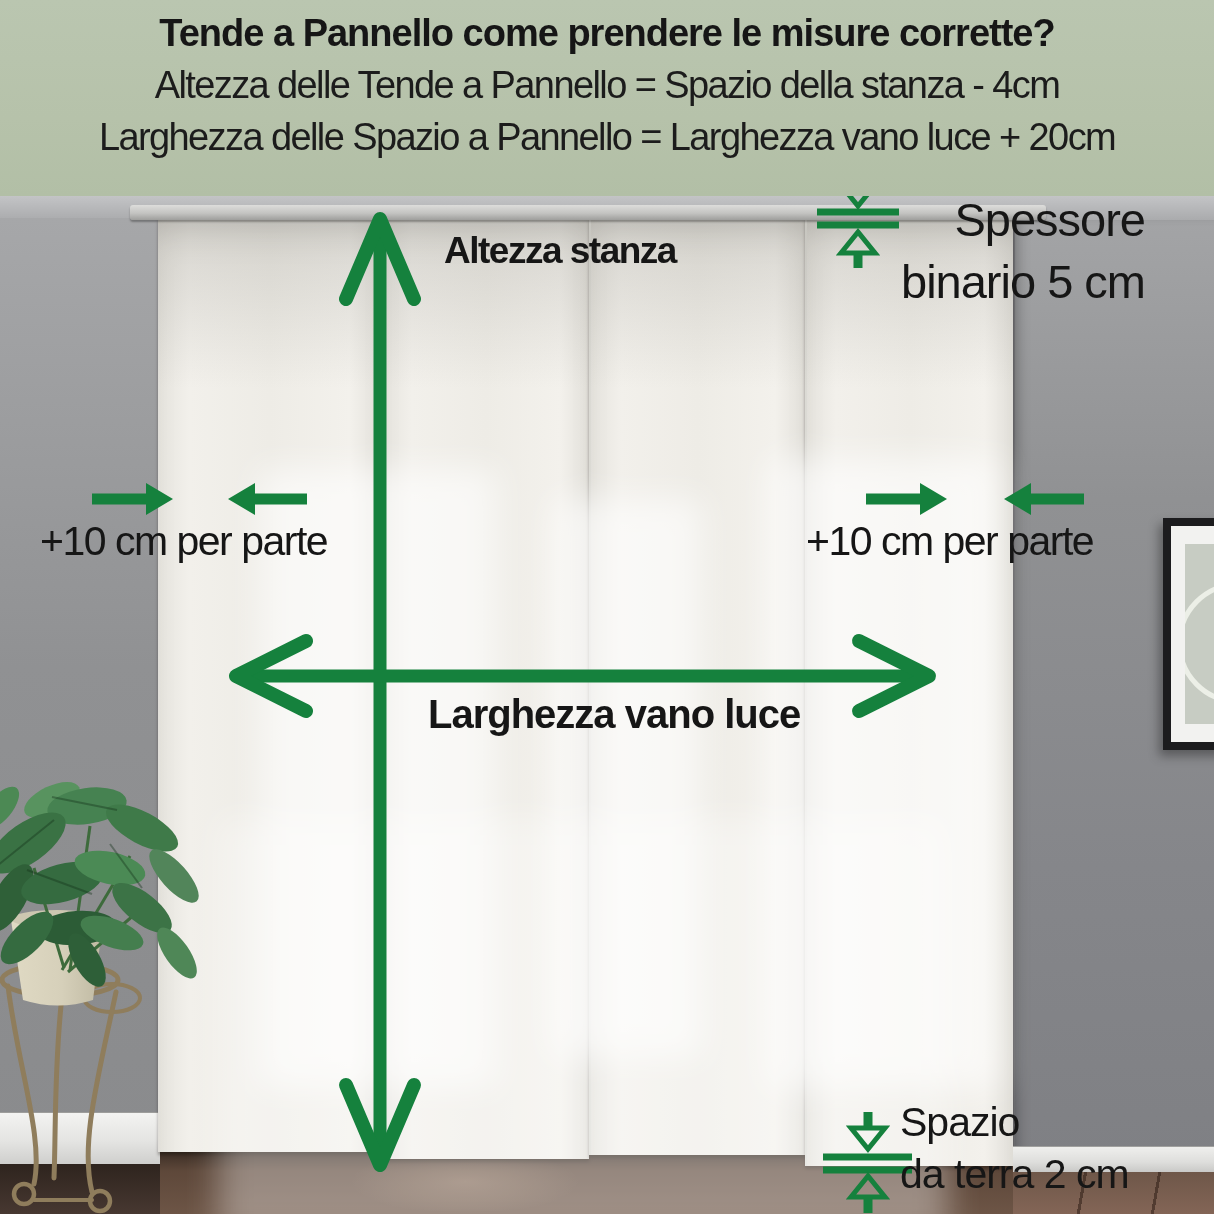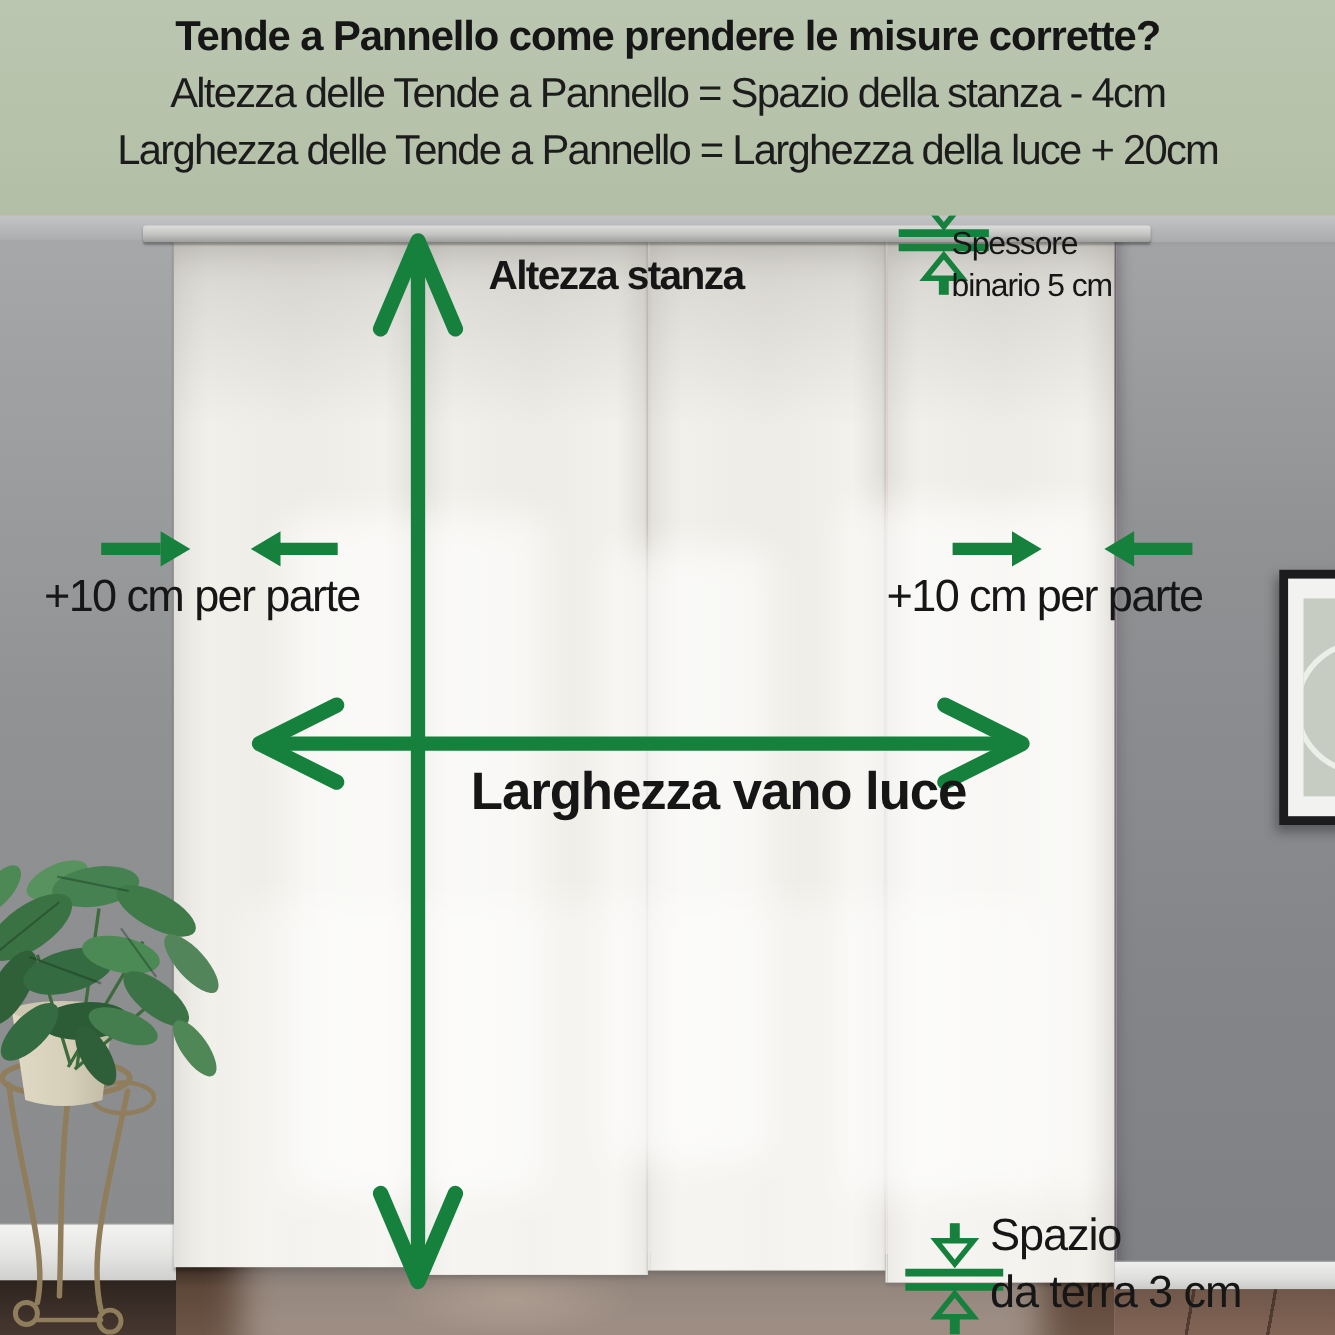--- a/index.html
+++ b/index.html
@@ -1,19 +1,19 @@
 <!DOCTYPE html>
 <html><head>
 <meta charset="utf-8">
 <style>
   html,body{margin:0;padding:0;background:#666;}
   #stage{
     position:relative;width:1214px;height:1214px;overflow:hidden;
     font-family:"Liberation Sans","DejaVu Sans",sans-serif;
-    background:#f9a8d4;
+    background:#15803d;
   }
   .abs{position:absolute;}
 
   
   [data-name="header-band"]{
     left:0;top:0;width:1214px;height:196px;
     background:linear-gradient(180deg,#bac6b0 0%,#b6c2aa 60%,#b2bfa6 100%);
     display:flex;flex-direction:column;align-items:center;padding-top:13px;gap:9px;
     box-sizing:border-box;z-index:10;
   }
@@ -76,35 +76,35 @@
 
   
   [data-name="plant"]{left:-8px;top:748px;width:210px;height:466px;z-index:5;}
 
   
   [data-name="annotation-arrows"]{left:0;top:0;width:1214px;height:1214px;z-index:6;pointer-events:none;}
 
   
   .lbl{position:absolute;color:#161616;z-index:7;white-space:nowrap;}
   [data-name="room-height-label"]{left:412px;top:230px;font-size:37px;font-weight:bold;letter-spacing:-1.5px;margin-left:32px;}
-  [data-name="opening-width-label"]{left:428px;top:692px;font-size:48px;font-weight:bold;letter-spacing:-1px;}
+  [data-name="opening-width-label"]{left:428px;top:692px;font-size:40px;font-weight:bold;letter-spacing:-1px;}
   [data-name="side-allowance-left-label"]{left:40px;top:518px;font-size:41px;letter-spacing:-1.5px;}
   [data-name="side-allowance-right-label"]{left:806px;top:518px;font-size:41px;letter-spacing:-1.5px;}
-  [data-name="track-thickness-label"]{left:865px;top:203px;width:280px;text-align:left;font-size:29px;letter-spacing:-1px;line-height:1.32;}
+  [data-name="track-thickness-label"]{left:865px;top:189px;width:280px;text-align:right;font-size:47px;letter-spacing:-1px;line-height:1.32;}
   [data-name="floor-gap-label"]{left:900px;top:1096px;width:262px;text-align:left;font-size:41px;letter-spacing:-1px;line-height:1.27;}
 </style>
 </head>
 <body>
 
 <div id="stage" data-name="infographic">
 
   <div class="abs" data-name="header-band">
     <div data-name="header-title">Tende a Pannello come prendere le misure corrette?</div>
     <div data-name="header-formula-height">Altezza delle Tende a Pannello = Spazio della stanza - 4cm</div>
-    <div data-name="header-formula-width">Larghezza delle Tende a Pannello = Larghezza della luce + 20cm</div>
+    <div data-name="header-formula-width">Larghezza delle Spazio a Pannello = Larghezza vano luce + 20cm</div>
   </div>
 
   <div class="abs" data-name="ceiling"></div>
   <div class="abs" data-name="wall-left"></div>
   <div class="abs" data-name="niche-floor"></div>
   <div class="abs" data-name="niche-floor-reflection"></div>
 
   <div class="abs" data-name="curtains">
     <div class="panel" data-name="curtain-panel" style="left:0;width:223px;height:934px;"></div>
     <div class="panel" data-name="curtain-panel" style="left:223px;width:208px;height:941px;"></div>
@@ -241,16 +241,16 @@
   <div class="lbl" data-name="room-height-label">Altezza stanza</div>
   <div class="lbl" data-name="opening-width-label">Larghezza vano luce</div>
   <div class="lbl" data-name="side-allowance-left-label">+10 cm per parte</div>
   <div class="lbl" data-name="side-allowance-right-label">+10 cm per parte</div>
   <div class="lbl" data-name="track-thickness-label">
     <div data-name="track-thickness-line1">Spessore</div>
     <div data-name="track-thickness-line2">binario 5 cm</div>
   </div>
   <div class="lbl" data-name="floor-gap-label">
     <div data-name="floor-gap-line1">Spazio</div>
-    <div data-name="floor-gap-line2">da terra 3 cm</div>
+    <div data-name="floor-gap-line2">da terra 2 cm</div>
   </div>
 
 </div>
 
 </body></html>

